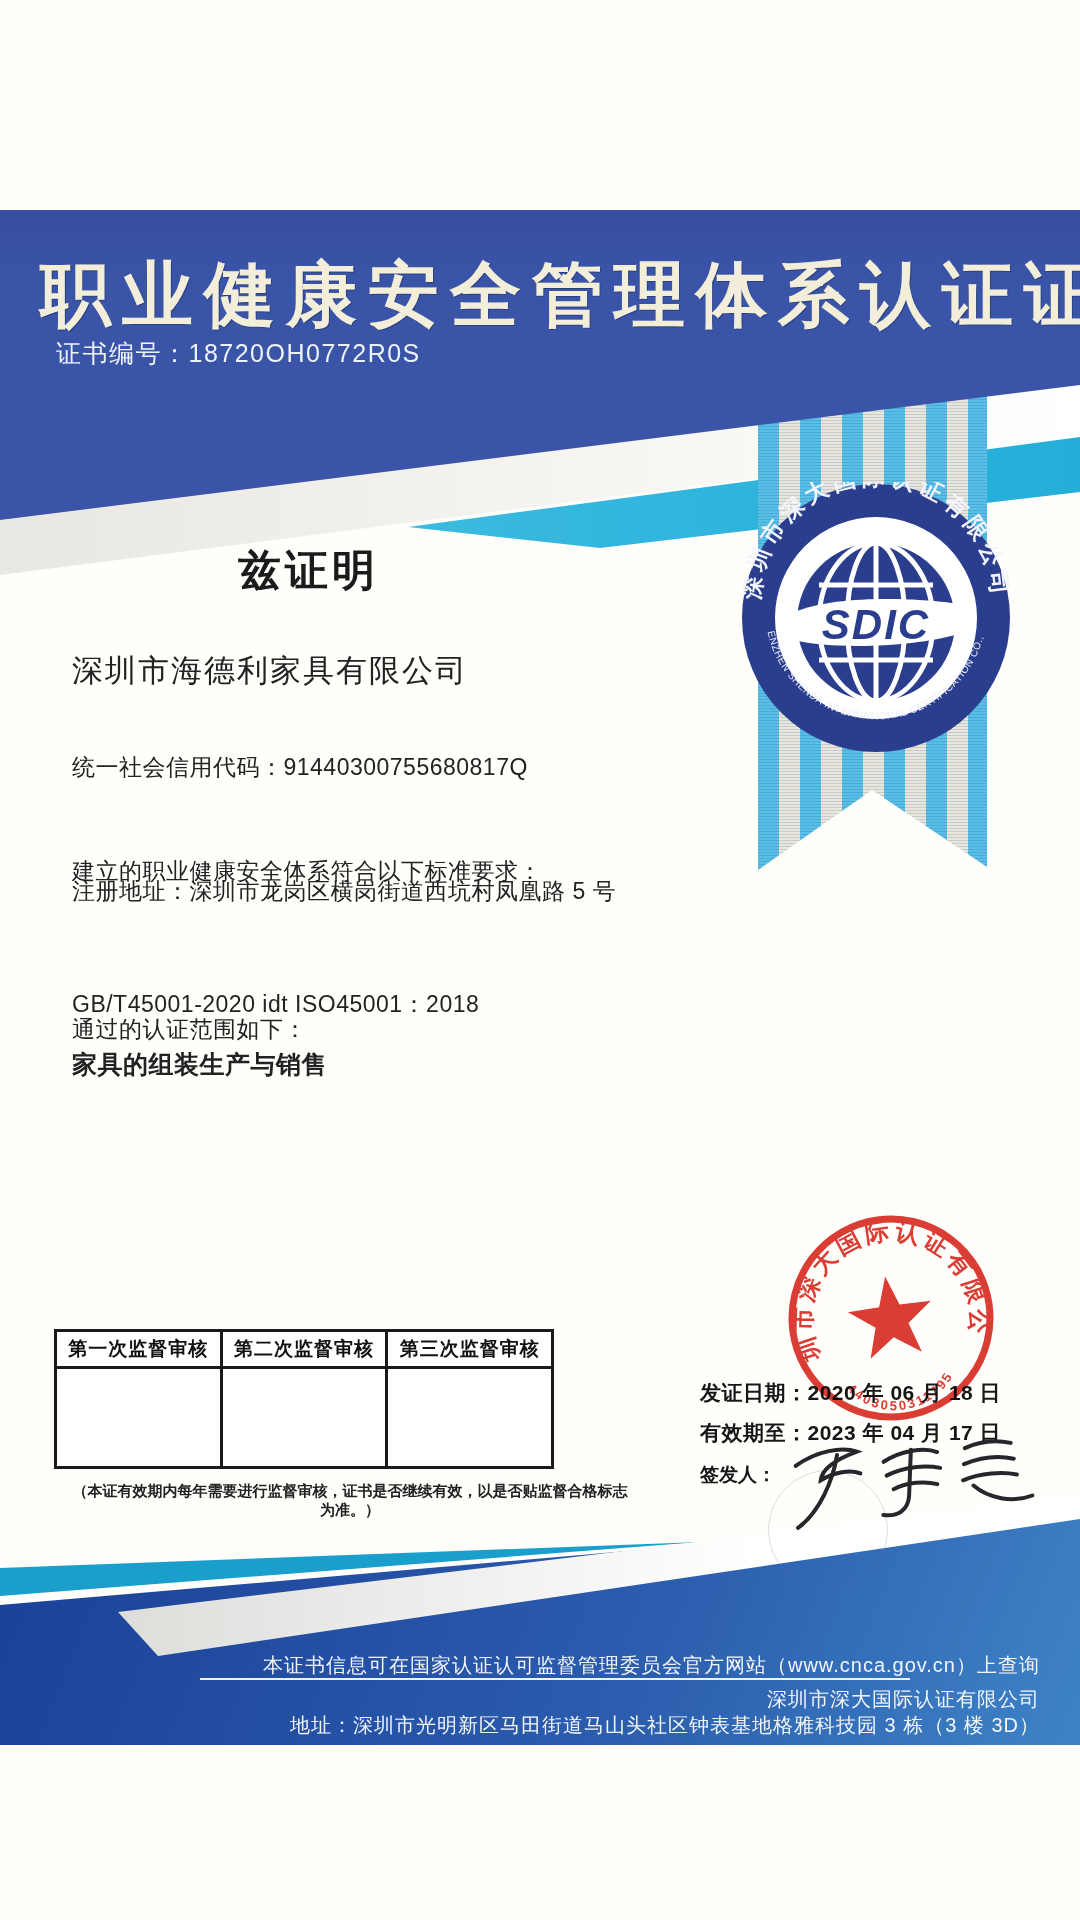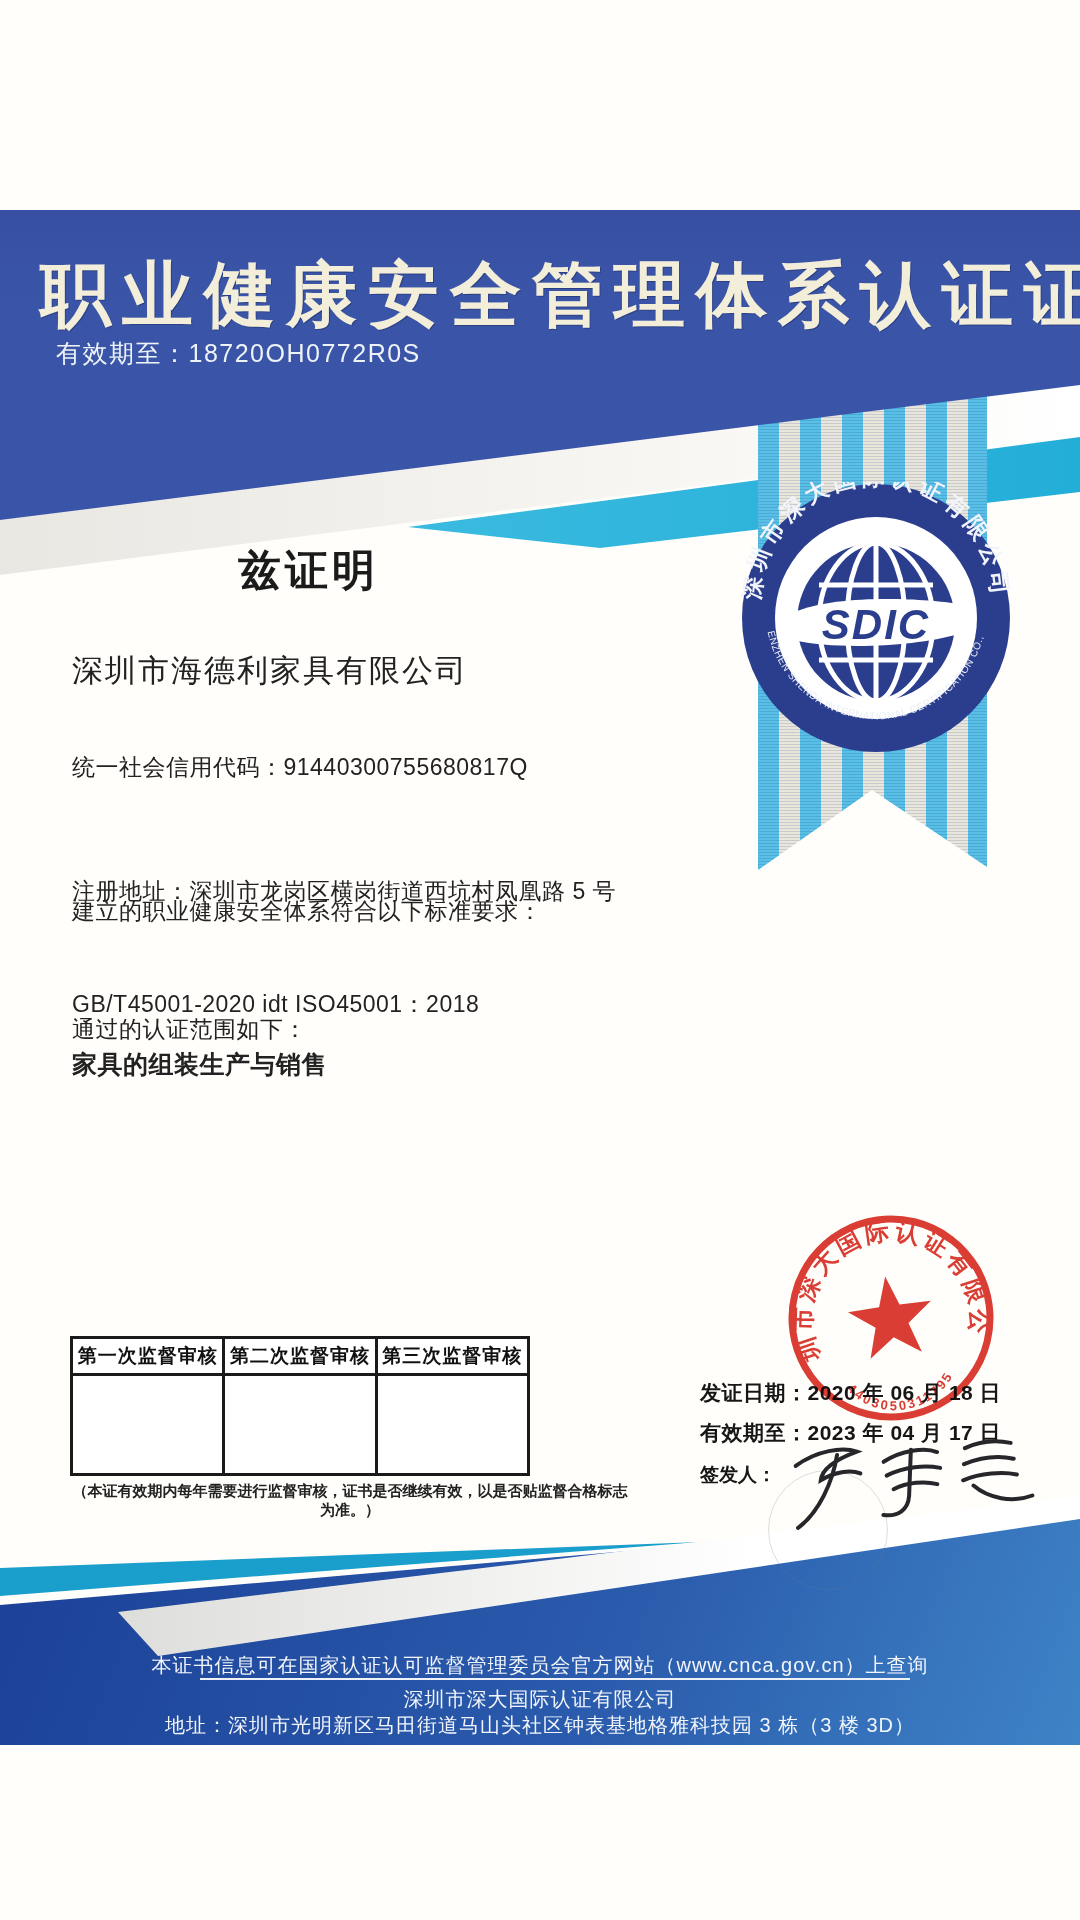--- a/index.html
+++ b/index.html
@@ -25,25 +25,25 @@
     background:repeating-linear-gradient(90deg,#58bfe6 0px,#58bfe6 21px,#e9e6dc 21px,#e9e6dc 42px);
     clip-path:polygon(0px 0px,229px 0px,229px 474px,114px 397px,0px 477px);}
   .ribbon::after{content:"";position:absolute;inset:0;
     background:repeating-linear-gradient(180deg,rgba(25,55,125,.16) 0 1px,rgba(255,255,255,0) 1px 3px);}
   .emblem{position:absolute;left:740px;top:482px;width:272px;height:272px;}
 
   
   .stmt{position:absolute;left:238px;top:542px;font-size:43px;font-weight:bold;color:#1b1b1b;letter-spacing:4px;}
   .company{position:absolute;left:72px;top:650px;font-size:31px;font-weight:500;color:#222;letter-spacing:2px;}
   .bodyline{position:absolute;left:72px;font-size:23px;color:#222;letter-spacing:.5px;}
-  .credit{top:752px;} .regaddr{top:876px;} .stdintro{top:896px;font-family:Liberation Mono, monospace;} .stdcode{top:989px;}
+  .credit{top:752px;} .regaddr{top:876px;} .stdintro{top:856px;font-family:Liberation Mono, monospace;} .stdcode{top:989px;}
   .scopeintro{top:1014px;} .scopeval{top:1048px;font-size:25px;font-weight:600;}
 
   
-  .audit{position:absolute;left:70px;top:1329px;width:460px;border-collapse:collapse;margin-top:7px;}
+  .audit{position:absolute;left:54px;top:1329px;width:500px;border-collapse:collapse;}
   .audit th{border:3px solid #1a1a1a;height:37px;font-size:19px;font-weight:600;color:#111;
     text-align:center;background:#fff;letter-spacing:1px;}
   .audit td{border:3px solid #1a1a1a;height:100px;background:#fff;}
   .audit-note{position:absolute;left:70px;top:1482px;width:560px;text-align:center;
     font-size:15px;font-weight:600;color:#222;}
 
   
   .dateline{position:absolute;left:700px;font-size:21px;font-weight:600;color:#161616;letter-spacing:.5px;}
   .d1{top:1379px;} .d2{top:1419px;}
   .signer{position:absolute;left:700px;top:1462px;font-size:19px;font-weight:600;color:#161616;}
@@ -58,21 +58,21 @@
   
   .band-blue-bottom{clip-path:polygon(0px 1605px,1080px 1512px,1080px 1745px,0px 1745px);
     background:linear-gradient(112deg,#14338a 0%,#1d449a 38%,#2b5cad 70%,#4189ca 100%);}
   .band-teal-bottom{clip-path:polygon(0px 1568px,0px 1596px,700px 1542px);
     background:#1a9ecb;}
   .band-white-bottom{clip-path:polygon(118px 1612px,1080px 1496px,1080px 1519px,158px 1656px);
     background:linear-gradient(90deg,#d7d8d4,#ffffff 70%);}
 
   
   .footer{position:absolute;left:0;top:0;width:1080px;}
-  .fline{position:absolute;left:40px;width:1000px;text-align:center;color:#f2f5fa;font-size:20px;letter-spacing:1px;}
+  .fline{position:absolute;left:40px;width:1000px;text-align:right;color:#f2f5fa;font-size:20px;letter-spacing:1px;}
   .f1{top:1652px;} .f2{top:1686px;} .f3{top:1712px;}
   .fsep{position:absolute;left:200px;top:1678px;width:710px;height:2px;background:#eef2f7;}
 </style>
 </head>
 <body>
 
 <div id="page">
 
   <div class="layer band-blue-bottom"></div>
   <div class="layer band-teal-bottom"></div>
@@ -102,21 +102,21 @@
       <line x1="136" y1="61" x2="136" y2="219" stroke="#ffffff" stroke-width="5"></line>
       <line x1="79" y1="103" x2="193" y2="103" stroke="#ffffff" stroke-width="5"></line>
       <line x1="79" y1="178" x2="193" y2="178" stroke="#ffffff" stroke-width="5"></line>
       <path d="M 55,130 C 95,112 185,116 218,122 L 218,152 C 175,165 95,168 54,158 Z" fill="#ffffff"></path>
       <text x="136" y="157" text-anchor="middle" font-size="42" font-weight="bold" font-style="italic" fill="#2b3e8e" letter-spacing="2">SDIC</text>
     </g>
   </svg>
 
   <div class="layer banner"></div>
   <div class="banner-title">职业健康安全管理体系认证证书</div>
-  <div class="cert-no">有效期至：18720OH0772R0S</div>
+  <div class="cert-no">证书编号：18720OH0772R0S</div>
 
   <div class="stmt">兹证明</div>
   <div class="company">深圳市海德利家具有限公司</div>
   <div class="bodyline credit">统一社会信用代码：91440300755680817Q</div>
   <div class="bodyline regaddr">注册地址：深圳市龙岗区横岗街道西坑村凤凰路 5 号</div>
   <div class="bodyline stdintro">建立的职业健康安全体系符合以下标准要求：</div>
   <div class="bodyline stdcode">GB/T45001-2020 idt ISO45001：2018</div>
   <div class="bodyline scopeintro">通过的认证范围如下：</div>
   <div class="bodyline scopeval">家具的组装生产与销售</div>
 

